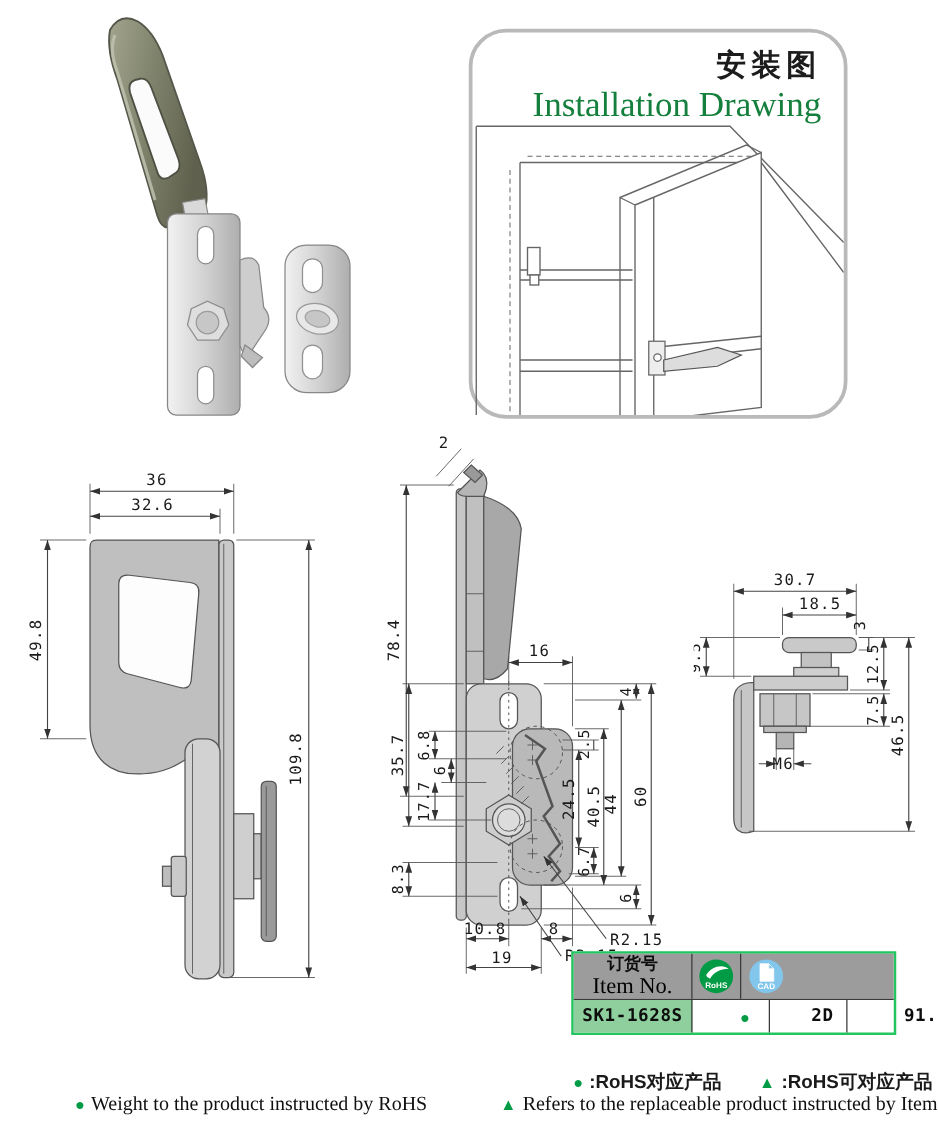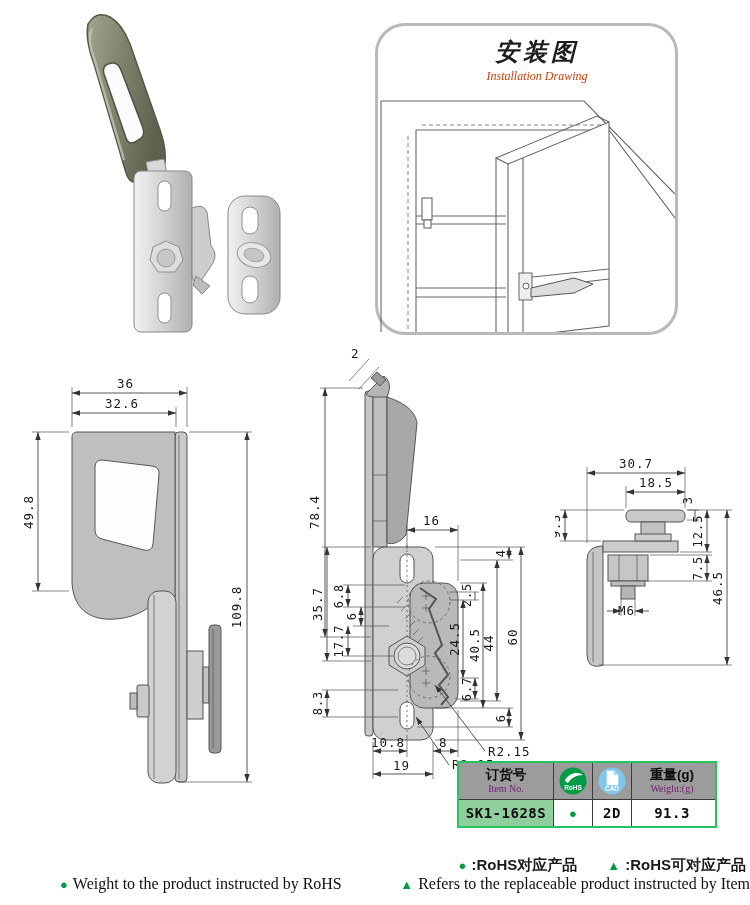--- a/index.html
+++ b/index.html
@@ -10,32 +10,32 @@
   svg text.dim.sm{font-size:12px;}
   svg .dl{stroke:#444;stroke-width:0.9;fill:none;}
   svg .xl{stroke:#555;stroke-width:0.7;fill:none;}
   svg .part{stroke:#555;stroke-width:1;}
   svg .cab{stroke:#666;stroke-width:1.1;fill:none;}
   
   #product-label{left:77px;top:334px;width:200px;text-align:center;
      font-family:"DejaVu Sans Mono",monospace;font-size:17px;font-weight:bold;letter-spacing:1px;color:#151515;}
   
   #install-box{left:375px;top:23px;width:297px;height:306px;border:3px solid #b9b9b9;border-radius:30px;background:#fff;}
-  #install-title{position:absolute;right:18px;top:10px;width:240px;text-align:center;font-style:italic;}
+  #install-title{position:absolute;right:18px;top:10px;width:240px;text-align:right;}
   #install-title .zh{font-size:24px;font-weight:600;letter-spacing:4px;color:#1c1c1c;}
-  #install-title .en{font-family:"Liberation Serif",serif;font-size:12px;color:#c2410c;margin-top:1px;}
+  #install-title .en{font-family:"Liberation Serif",serif;font-size:28px;color:#15803d;margin-top:1px;}
   
   #spec-table{left:457px;top:761px;width:256px;border:2px solid #22c55e;background:#fff;}
   .trow{display:grid;grid-template-columns:95px 39px 39px 80px;}
   .trow > div{border-right:1.5px solid #3a3a3a;display:flex;flex-direction:column;align-items:center;justify-content:center;}
   .trow > div:last-child{border-right:none;}
   #thead{height:36px;background:#9c9c9c;}
-  #tbody{height:26px;border-top:1.5px solid #3a3a3a;}
+  #tbody{height:26px;border-top:1.5px solid #3a3a3a;gap:23px;}
   #thead .zh{font-size:13.5px;font-weight:bold;color:#0d0d0d;line-height:1.1;}
-  #thead .en{font-family:"Liberation Serif",serif;font-size:10px;color:#701a75;line-height:1.1;}
+  #thead .en{font-family:"Liberation Serif",serif;font-size:18px;color:#000000;line-height:1.1;}
   #tbody .cell-item{background:#8fcf9e;}
   .mono{font-family:"DejaVu Sans Mono",monospace;}
   #tbody .val{font-size:14px;font-weight:bold;color:#0d0d0d;letter-spacing:0.5px;}
   #tbody .dot{color:#009b44;font-size:13px;line-height:1;}
   
   #legend-zh{top:856px;right:4px;display:flex;gap:30px;font-size:15px;font-weight:bold;color:#1a1a1a;white-space:nowrap;}
   #legend-en{top:875px;left:60px;width:690px;display:flex;gap:22px;justify-content:space-between;
      font-family:"Liberation Serif",serif;font-size:16px;color:#101010;white-space:nowrap;}
   .gsym{color:#009b44;font-size:13px;}
   .lgroup{display:flex;align-items:baseline;gap:5px;}
@@ -354,24 +354,20 @@
           <text y="9" text-anchor="middle" fill="#fff" font-size="6.5" font-weight="bold" font-family="Liberation Sans,sans-serif">RoHS</text>
         </svg>
       </div>
       <div>
         <svg width="30" height="30" viewBox="-15 -15 30 30">
           <circle r="13.5" fill="#82c6ec"></circle>
           <path d="M-5,-10 L2,-10 L6,-6 L6,4 L-5,4 Z M2,-10 L2,-6 L6,-6" fill="#fff" stroke="#fff" stroke-width="0.6" stroke-linejoin="round"></path>
           <text y="10" text-anchor="middle" fill="#fff" font-size="6.5" font-weight="bold" font-family="Liberation Sans,sans-serif">CAD</text>
         </svg>
       </div>
-      <div>
-        <span class="zh">重量(g)</span>
-        <span class="en">Weight:(g)</span>
-      </div>
     </div>
     <div class="trow" id="tbody">
       <div class="cell-item">
         <span class="val mono">SK1-1628S</span>
       </div>
       <div>
         <span class="dot">●</span>
       </div>
       <div>
         <span class="val mono">2D</span>

